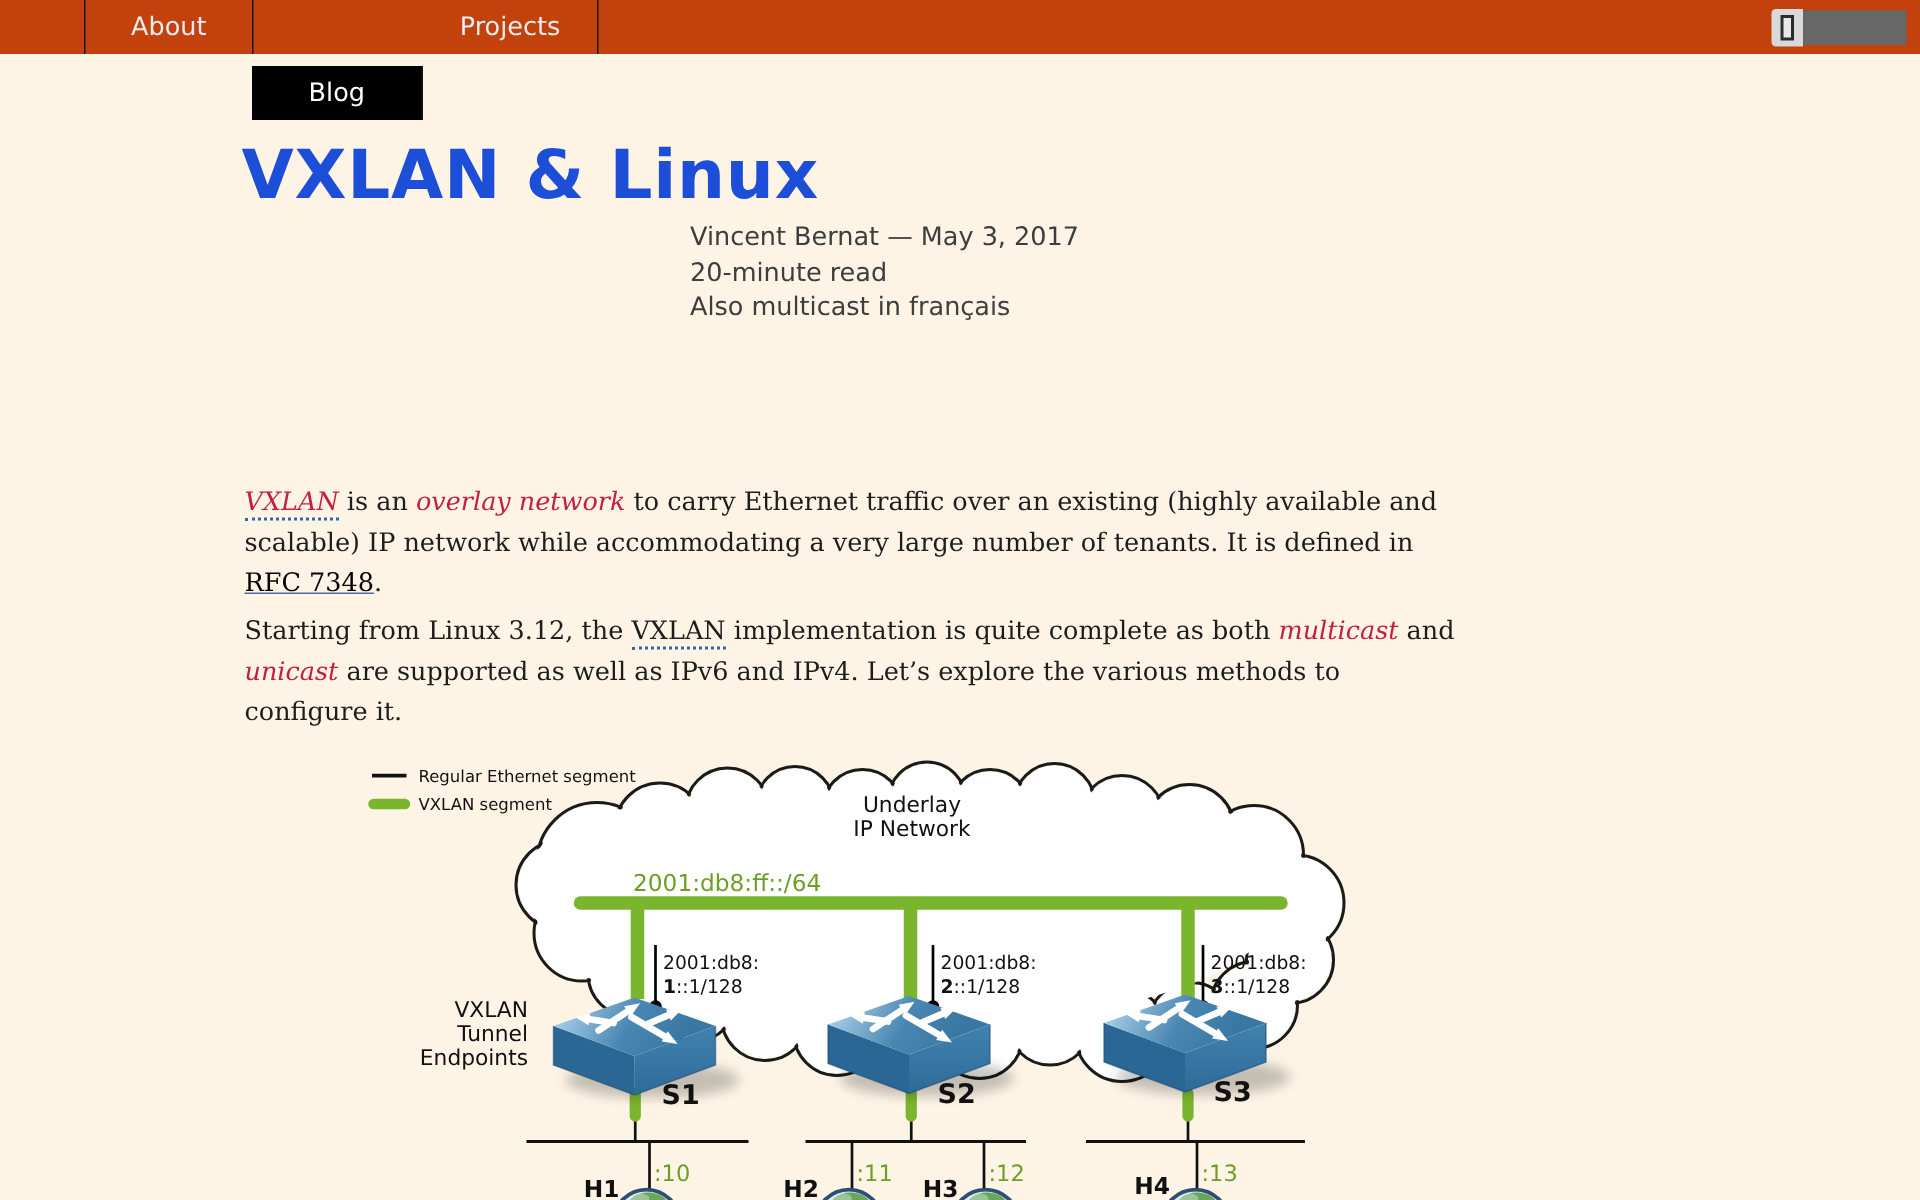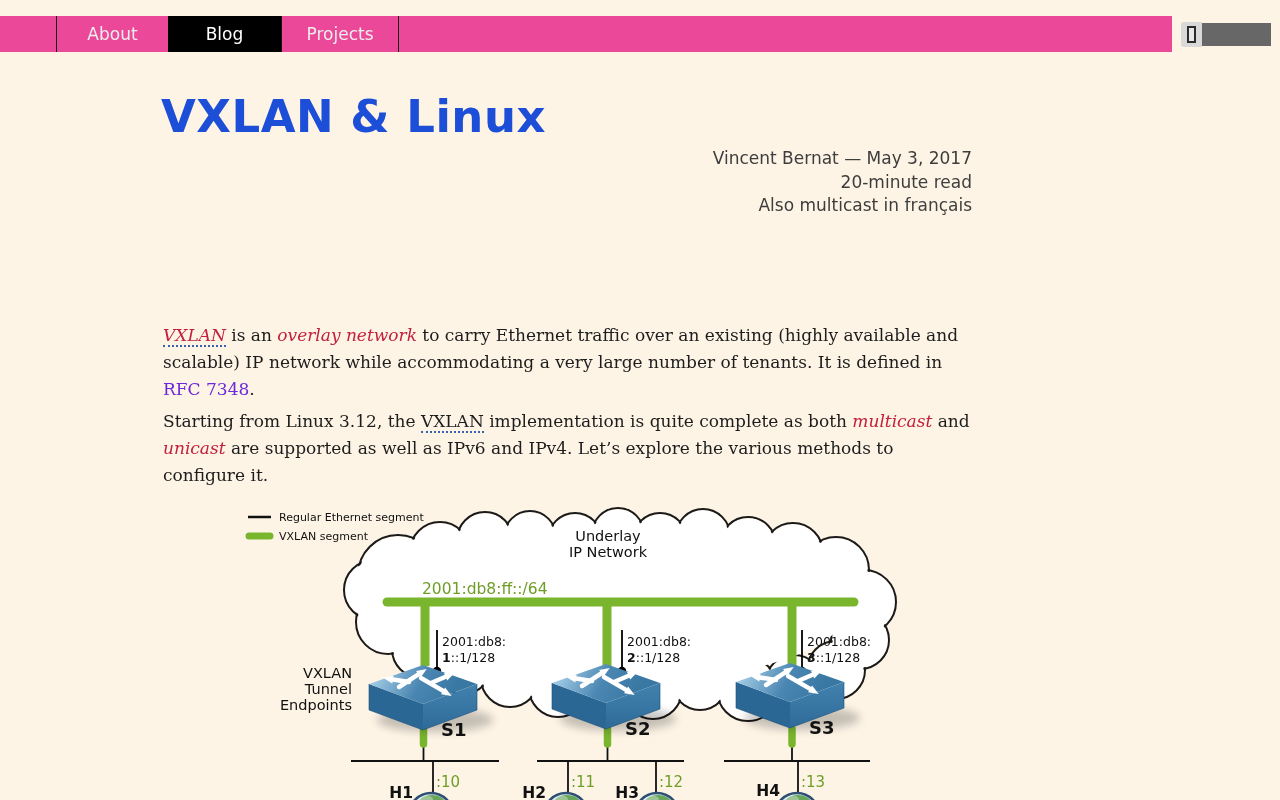--- a/index.html
+++ b/index.html
@@ -1,52 +1,52 @@
 <!DOCTYPE html>
 <html><head>
 <meta charset="utf-8">
 <style>
   html,body{margin:0;padding:0;}
   body{width:1280px;height:800px;overflow:hidden;background:#fdf4e6;
        font-family:"DejaVu Sans",sans-serif;}
   .page{position:relative;width:1280px;height:800px;}
 
   
-  .nav{position:absolute;left:0;top:16px;width:1172px;height:36px;background:#ec4899;}
+  .nav{position:absolute;left:0;top:0;width:1280px;height:36px;background:#c2410c;}
   .nav-item{position:absolute;top:0;height:36px;display:flex;align-items:center;
             justify-content:center;color:#ededed;font-size:17px;cursor:pointer;
             border-right:1px solid #161616;}
   .nav-item.active{background:#000;color:#fff;}
   .nav-about{left:56px;width:111px;border-left:1px solid #161616;}
-  .nav-blog{left:168px;width:113px;}
+  .nav-blog{left:168px;width:113px;margin-top:44px;}
   .nav-projects{left:282px;width:116px;}
 
   .search-btn{position:absolute;left:1181px;top:6px;width:21px;height:25px;
               background:#d9d9d9;border:none;border-radius:3px 0 0 3px;
               display:flex;align-items:center;justify-content:center;cursor:pointer;}
   .tofu{display:block;width:8px;height:13px;border:2px solid #2c2c2c;background:#e8e8e8;}
   .search-input{position:absolute;left:1202px;top:7px;width:69px;height:23px;
                 background:#676767;border:none;outline:none;color:#eee;
                 font-size:13px;padding:0 4px;box-sizing:border-box;}
 
   
   .title{position:absolute;left:161px;top:90px;font-size:45px;font-weight:bold;
          color:#1d4ed8;letter-spacing:.5px;font-family:"DejaVu Sans",sans-serif;}
-  .meta{position:absolute;left:460px;top:147px;width:512px;text-align:right;
+  .meta{position:absolute;left:460px;top:147px;width:512px;
         font-size:17px;line-height:23.5px;color:#3d3d3d;}
   .meta a, .blue-link{color:#404040;text-decoration:none;cursor:pointer;}
 
   
   .para{position:absolute;left:163px;width:812px;font-family:"DejaVu Serif",serif;
         font-size:17px;line-height:27px;color:#1d1d1d;}
   .p1{top:322px;}
   .p2{top:408px;}
   .rlink{color:#c2203d;font-style:italic;cursor:pointer;}
   .abbr{border-bottom:2px dotted #3564ad;padding-bottom:0px;}
-  .ulink{color:#6d28d9;text-decoration-color:#4a6fa5;cursor:pointer;}
+  .ulink{color:#000000;text-decoration:underline;text-decoration-color:#4a6fa5;cursor:pointer;}
 
   
   .diagram{position:absolute;left:0;top:495px;}
   .dg-text{font-family:"DejaVu Sans",sans-serif;fill:#111;}
 </style>
 </head>
 <body>
 
 <div class="page">
 

